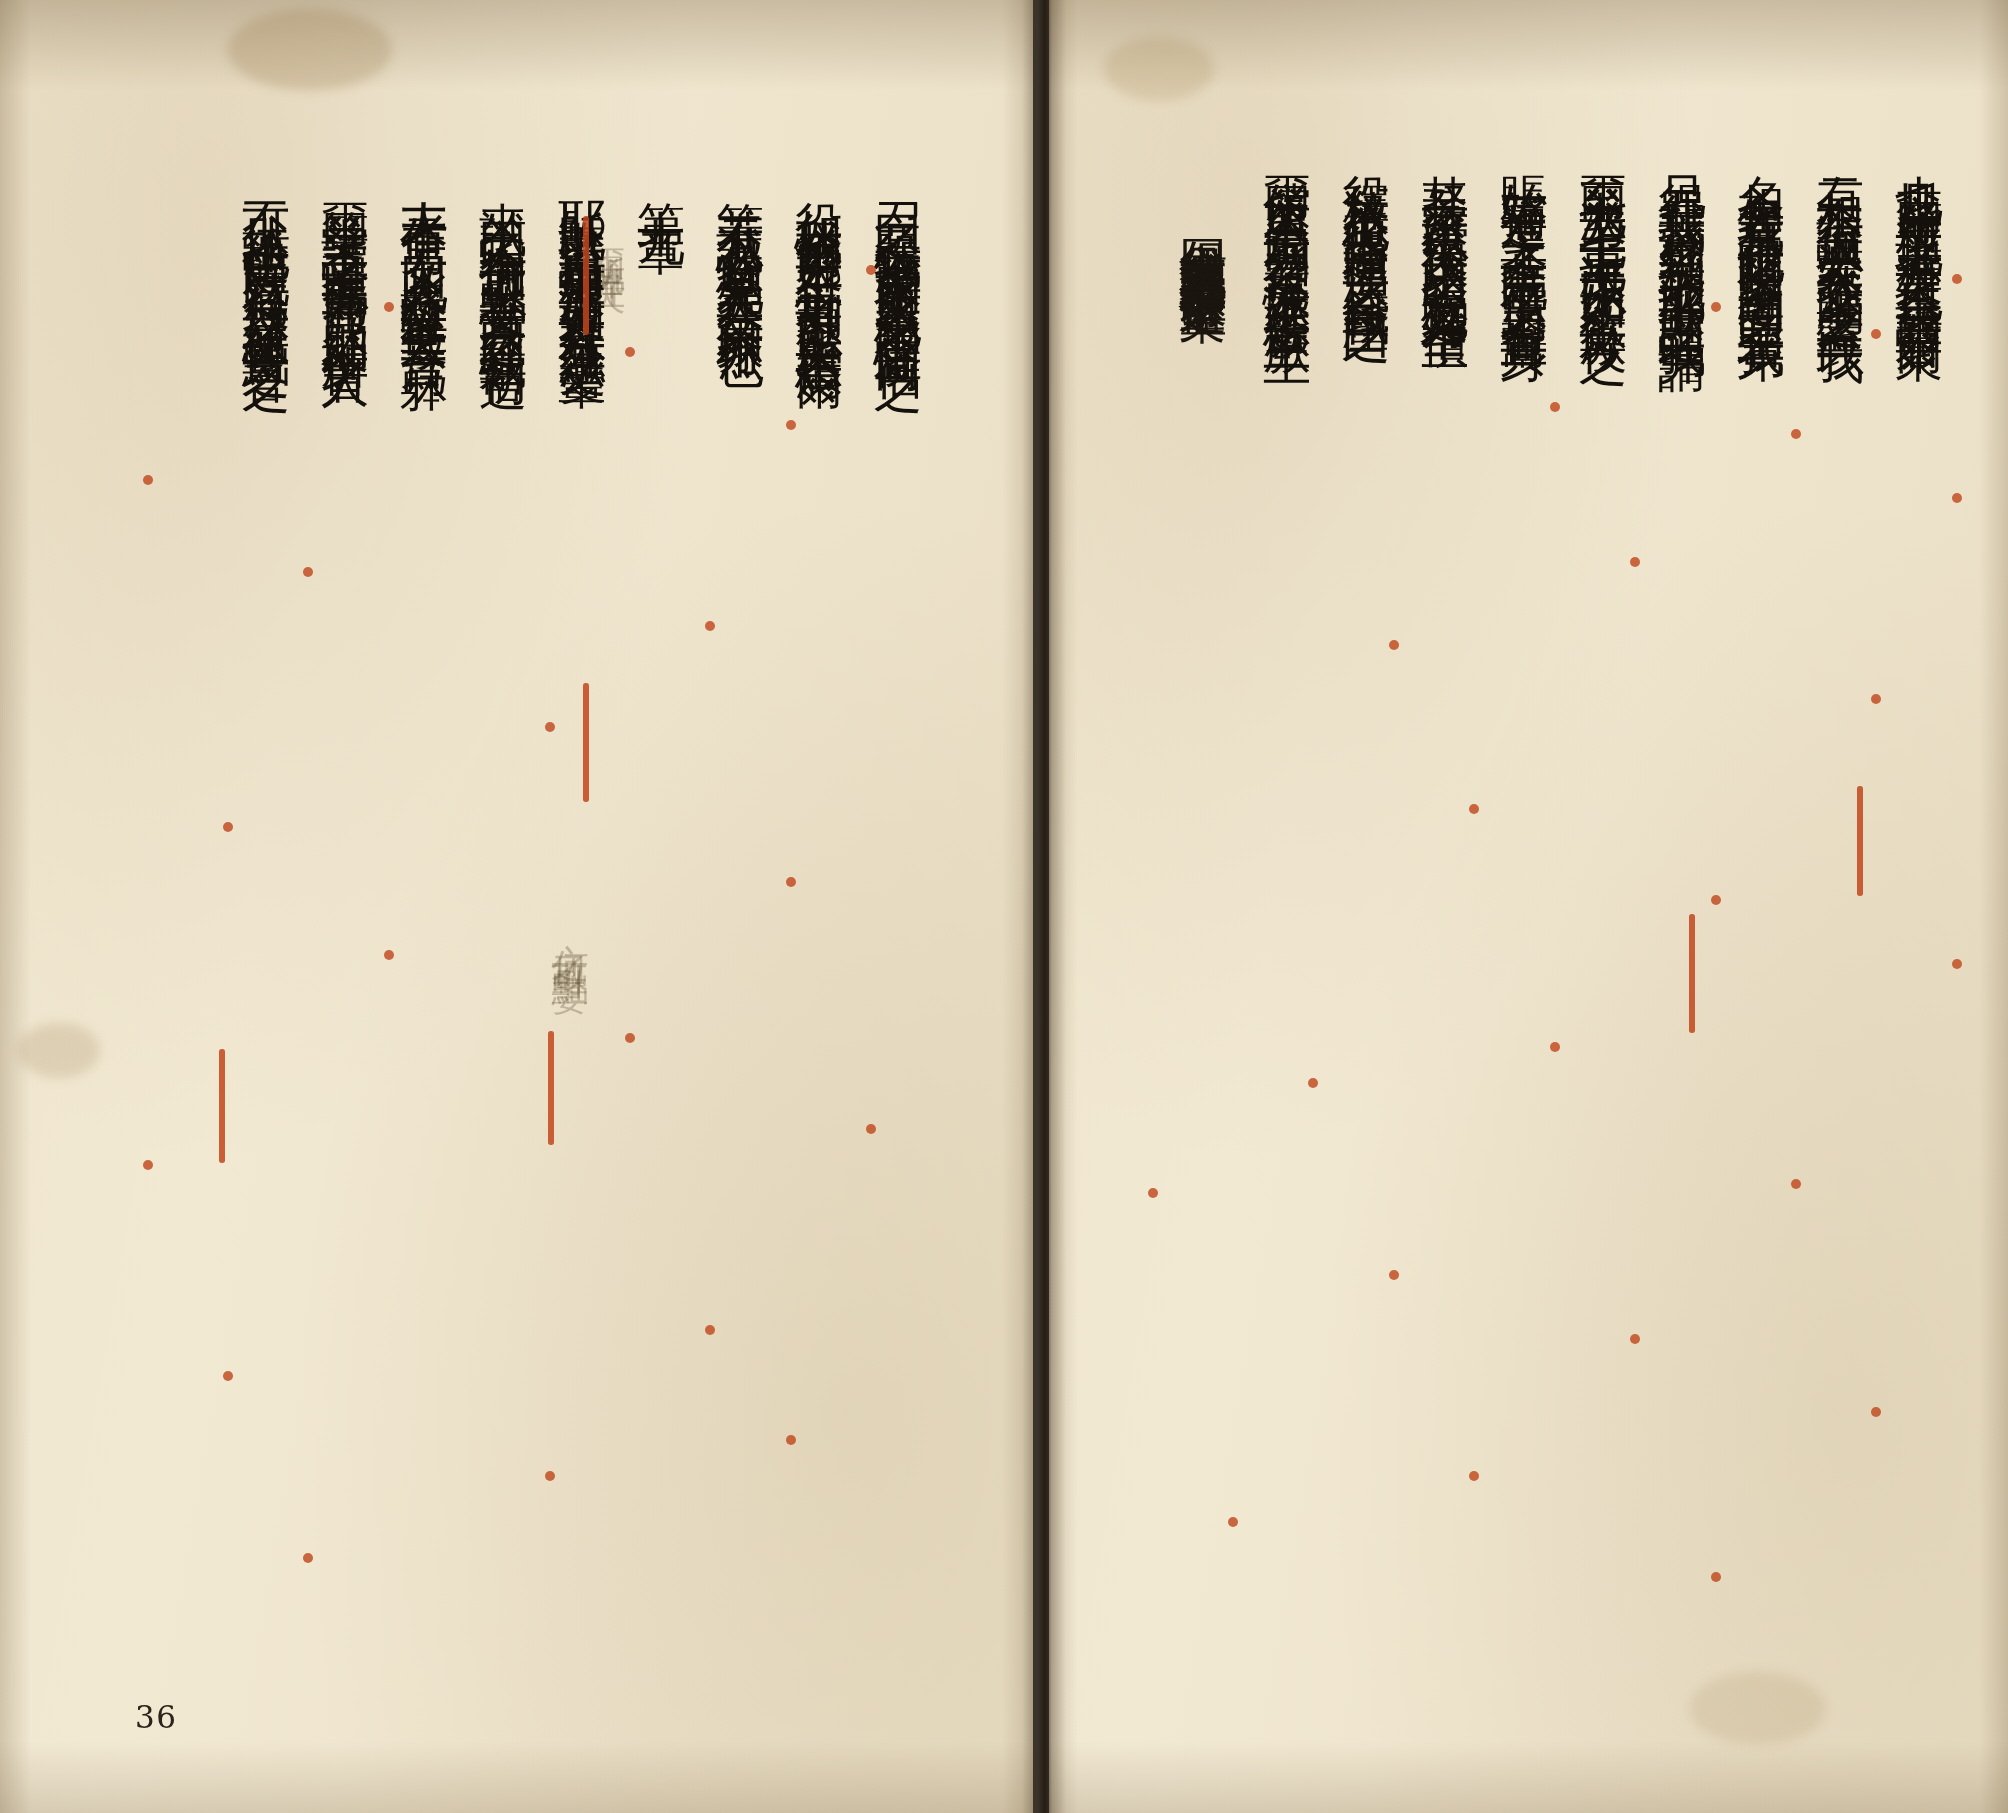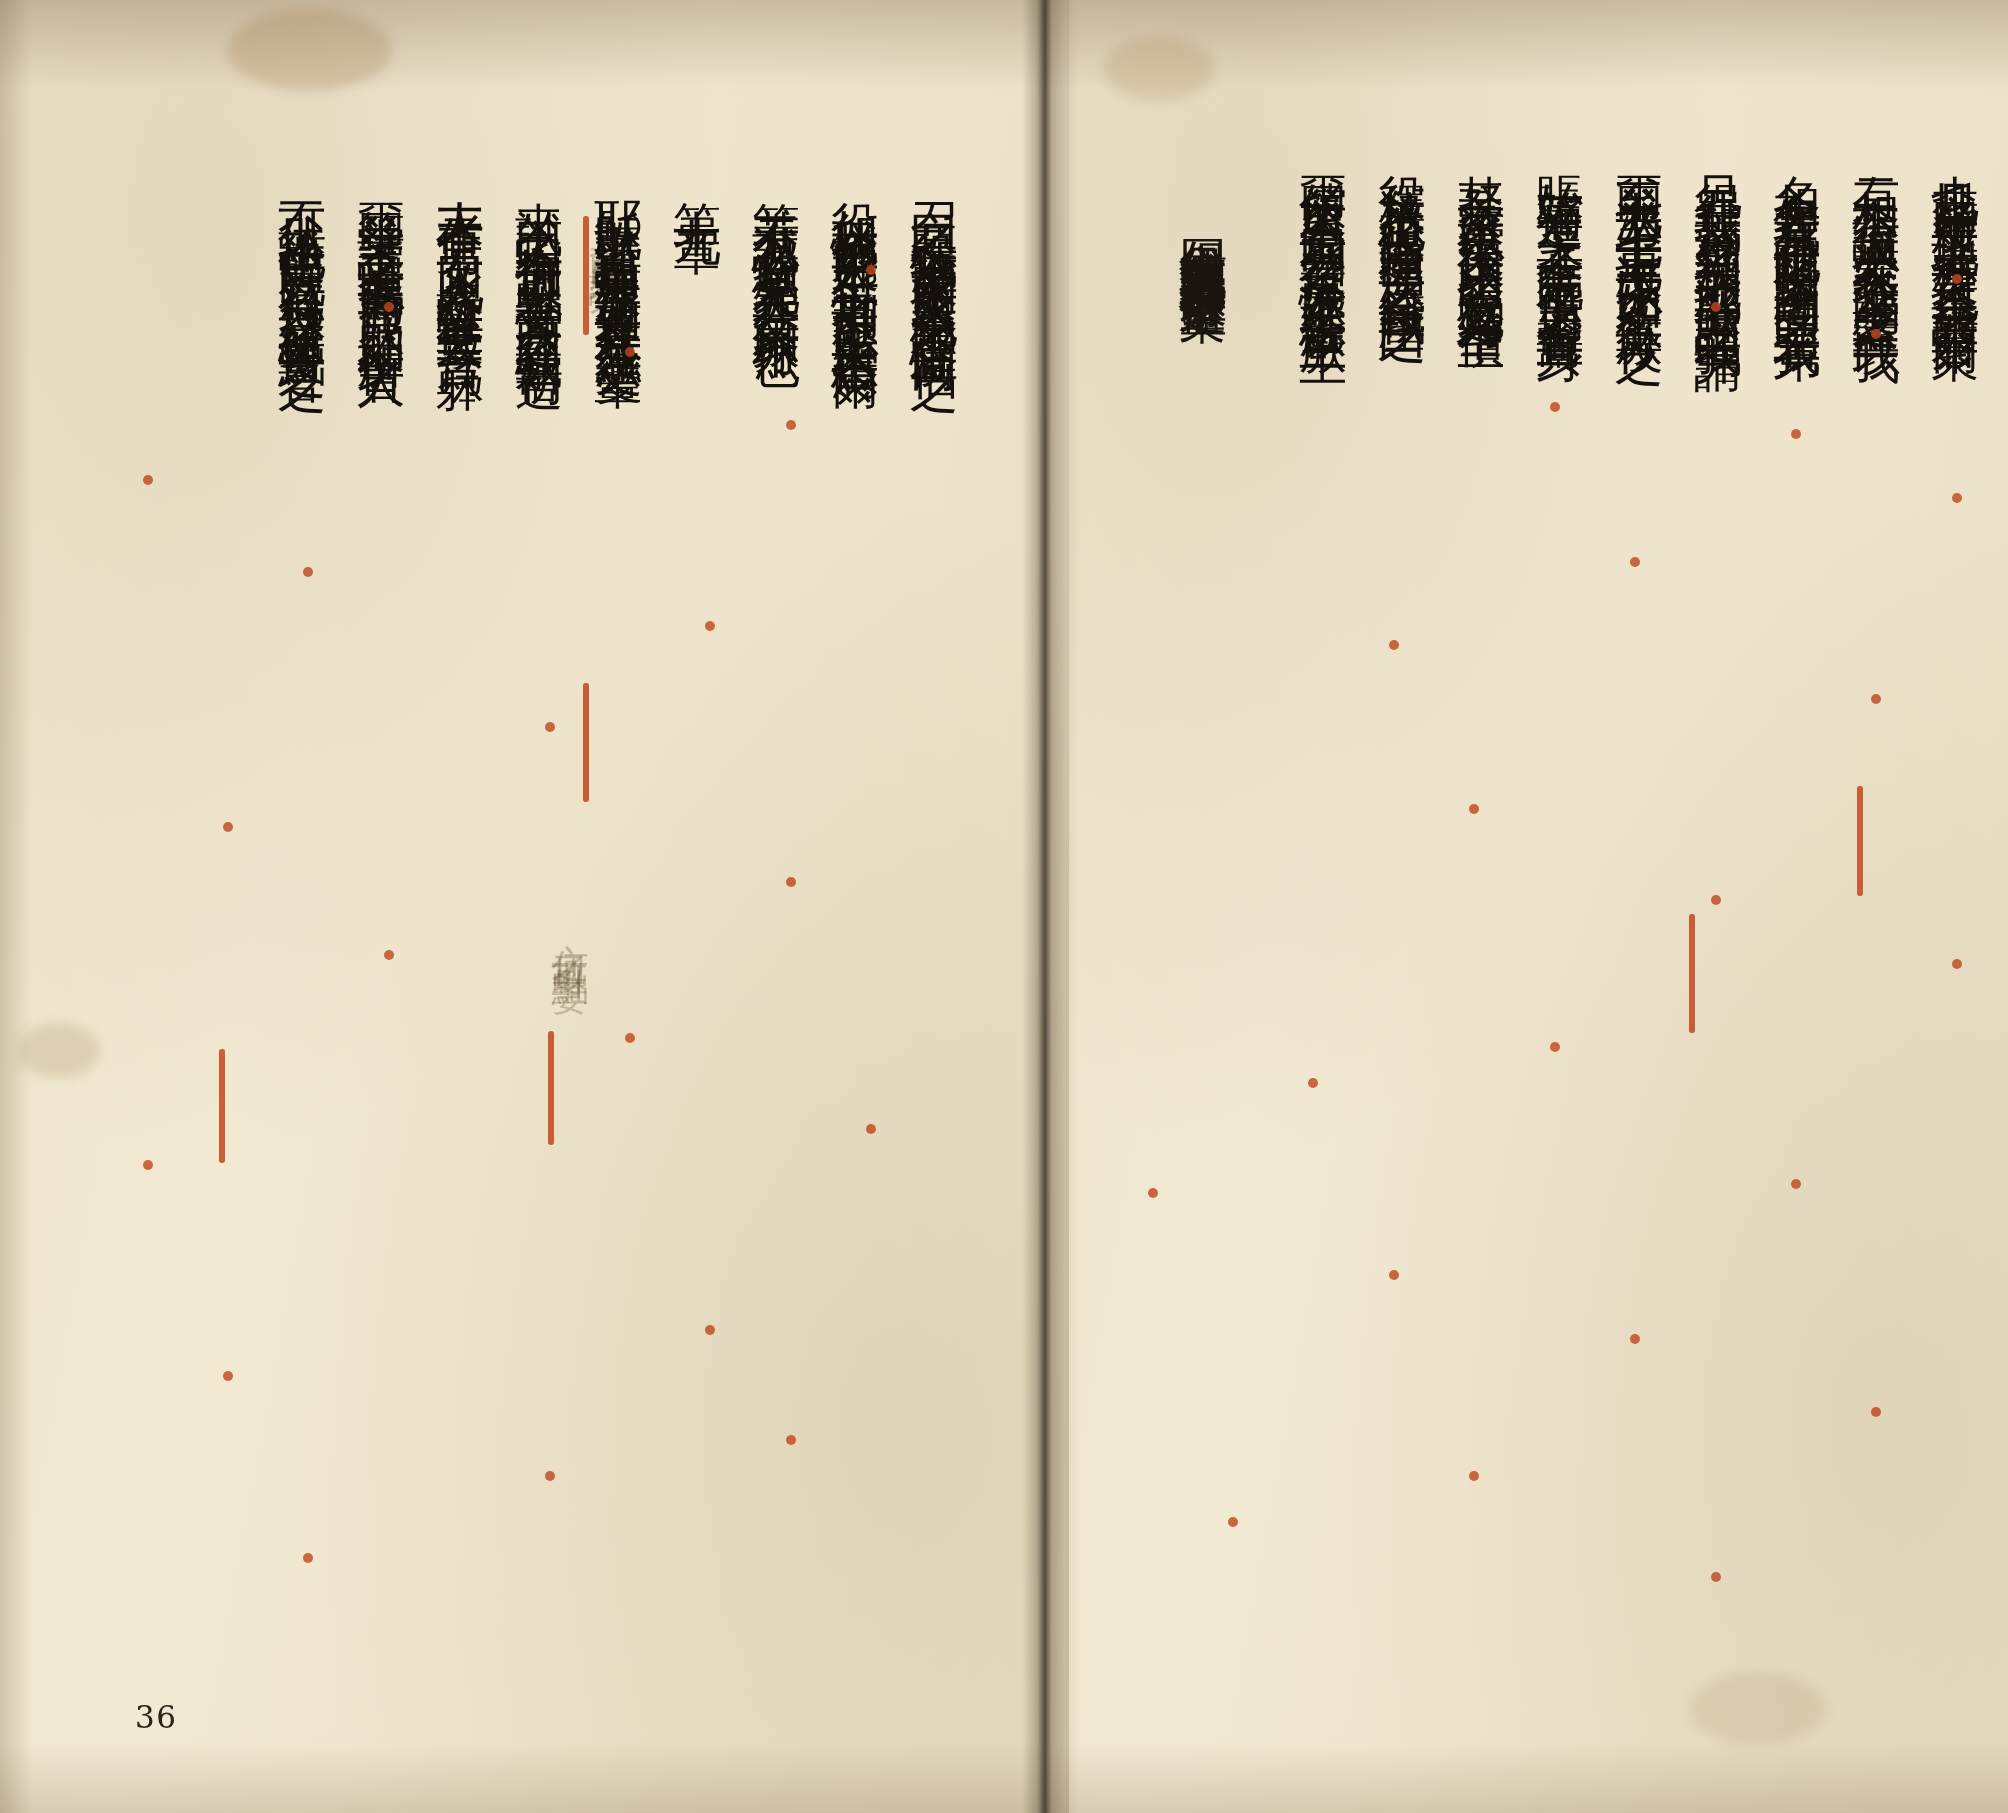--- a/index.html
+++ b/index.html
@@ -20,21 +20,20 @@
 
   
   .leaf {
     position: absolute;
     top: 0;
     height: 1814px;
     background:
       radial-gradient(ellipse at 20% 12%, rgba(160,132,86,0.16) 0%, rgba(160,132,86,0) 42%),
       radial-gradient(ellipse at 82% 78%, rgba(150,124,80,0.13) 0%, rgba(150,124,80,0) 46%),
       linear-gradient(100deg, #efe5cd 0%, #f2e9d3 30%, #eee4cc 62%, #e9dec4 100%);
-    padding-left: 36px;
   }
   .leaf.left  { left: 0px;    width: 1033px; }
   .leaf.right { left: 1049px; width: 959px; }
 
   
   .gutter {
     position: absolute;
     top: 0;
     left: 1022px;
     width: 44px;

